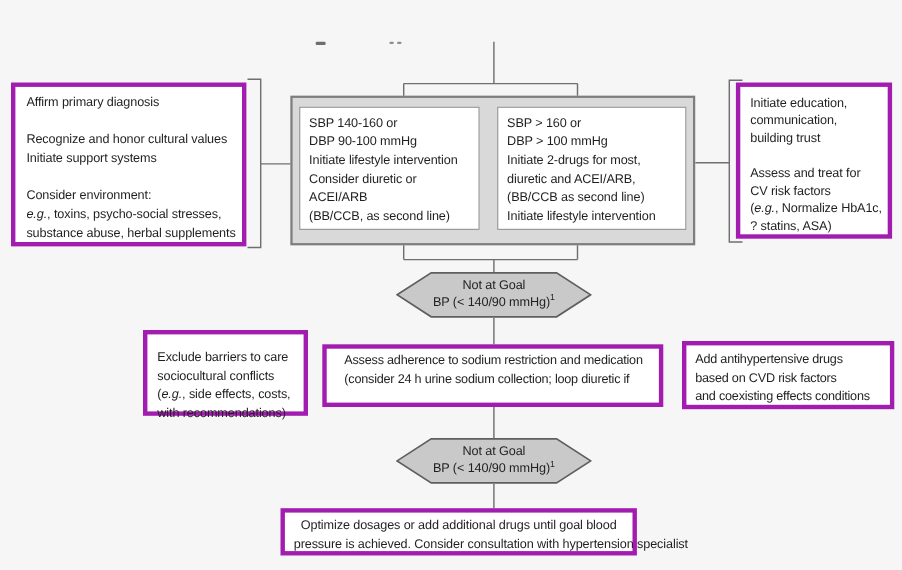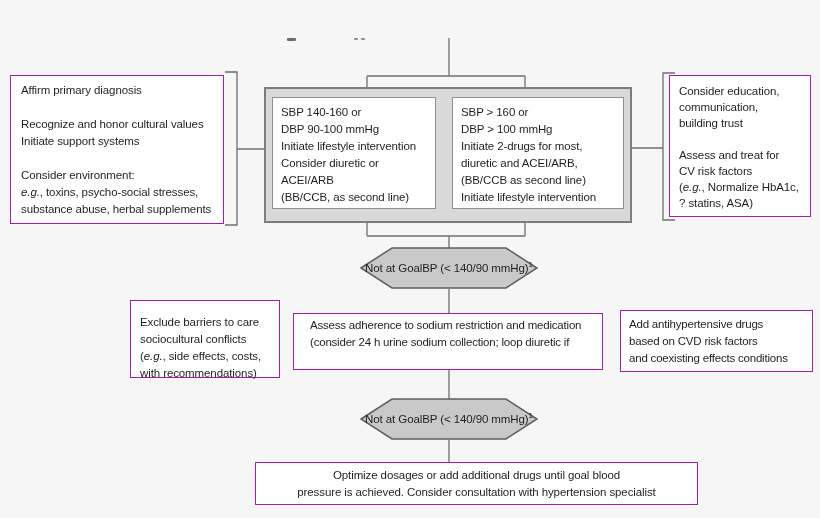--- a/index.html
+++ b/index.html
@@ -7,21 +7,21 @@
     width:820px; height:518px;
     background:#f6f6f6;
     font-family:"Liberation Sans", sans-serif;
     color:#1f1f1f;
   }
   .stage { position:relative; width:820px; height:518px; overflow:hidden; }
   svg.wires { position:absolute; left:0; top:0; width:820px; height:518px; }
 
   .box {
     position:absolute; box-sizing:border-box;
-    background:#ffffff; border:1px solid #a21caf;
+    background:#ffffff; border:4px solid #a21caf;
     font-size:11.5px; line-height:17px; letter-spacing:-0.1px;
     padding:6px 10px;
   }
   .line { white-space:nowrap; }
   .it  { font-style:italic; }
   .sup { vertical-align:super; font-size:8px; line-height:0; }
 
   .container {
     position:absolute; box-sizing:border-box;
     background:#d9d9d9; border:2px solid #7d7d7d;
@@ -30,29 +30,29 @@
 
   
   .affirm    { left:10px;  top:75px;  width:214px; height:149px; }
   .sbp-mod   { left:272px; top:97px;  width:164px; height:112px; padding:6px 8px; }
   .sbp-sev   { left:452px; top:97px;  width:172px; height:112px; padding:6px 8px; }
   .cont-init { left:264px; top:87px;  width:368px; height:136px; }
   .edu       { left:669px; top:75px;  width:142px; height:142px; line-height:16px; padding:7px 9px; }
   .barriers  { left:130px; top:300px; width:150px; height:78px;  padding:13px 9px; }
   .adherence { left:293px; top:313px; width:310px; height:57px;  padding:3px 16px; letter-spacing:-0.2px; }
   .adddrugs  { left:620px; top:310px; width:193px; height:62px;  padding:5px 8px; letter-spacing:-0.2px; }
-  .optimize  { left:255px; top:462px; width:443px; height:43px;  padding:4px 8px; text-align:center; }
+  .optimize  { left:255px; top:462px; width:324px; height:43px;  padding:4px 8px; text-align:center; }
 
   .hex { position:absolute; width:178px; height:42px; }
   .hex1 { left:360px; top:247px; }
   .hex2 { left:360px; top:398px; }
   .hex svg { position:absolute; left:0; top:0; }
   .hex-text {
     position:absolute; inset:0;
-    display:flex; flex-direction:row; justify-content:center; align-items:center;
+    display:flex; flex-direction:column; justify-content:center; align-items:center;
     font-size:11.5px; line-height:15px; letter-spacing:-0.1px;
   }
 
   .artifact { position:absolute; background:#6e6e6e; border-radius:1px; }
   .a1 { left:287px; top:38px; width:9px; height:3px; }
   .a2 { left:354px; top:38px; width:4px; height:2px; background:#8d8d8d; }
   .a3 { left:361px; top:38px; width:4px; height:2px; background:#8d8d8d; }
 </style>
 </head>
 <body style="background: rgb(246, 246, 246);">
@@ -96,21 +96,21 @@
   <div class="box inner sbp-sev">
       <div class="line"><span>SBP &gt; 160 or</span></div>
       <div class="line"><span>DBP &gt; 100 mmHg</span></div>
       <div class="line"><span>Initiate 2-drugs for most,</span></div>
       <div class="line"><span>diuretic and ACEI/ARB,</span></div>
       <div class="line"><span>(BB/CCB as second line)</span></div>
       <div class="line"><span>Initiate lifestyle intervention</span></div>
     </div>
 
   <div class="box edu">
-      <div class="line"><span>Consider education,</span></div>
+      <div class="line"><span>Initiate education,</span></div>
       <div class="line"><span>communication,</span></div>
       <div class="line"><span>building trust</span></div>
       <div class="line">&nbsp;</div>
       <div class="line"><span>Assess and treat for</span></div>
       <div class="line"><span>CV risk factors</span></div>
       <div class="line"><span>(</span><span class="it">e.g.</span><span>, Normalize HbA1c,</span></div>
       <div class="line"><span>? statins, ASA)</span></div>
     </div>
 
   <div class="hex hex1">

